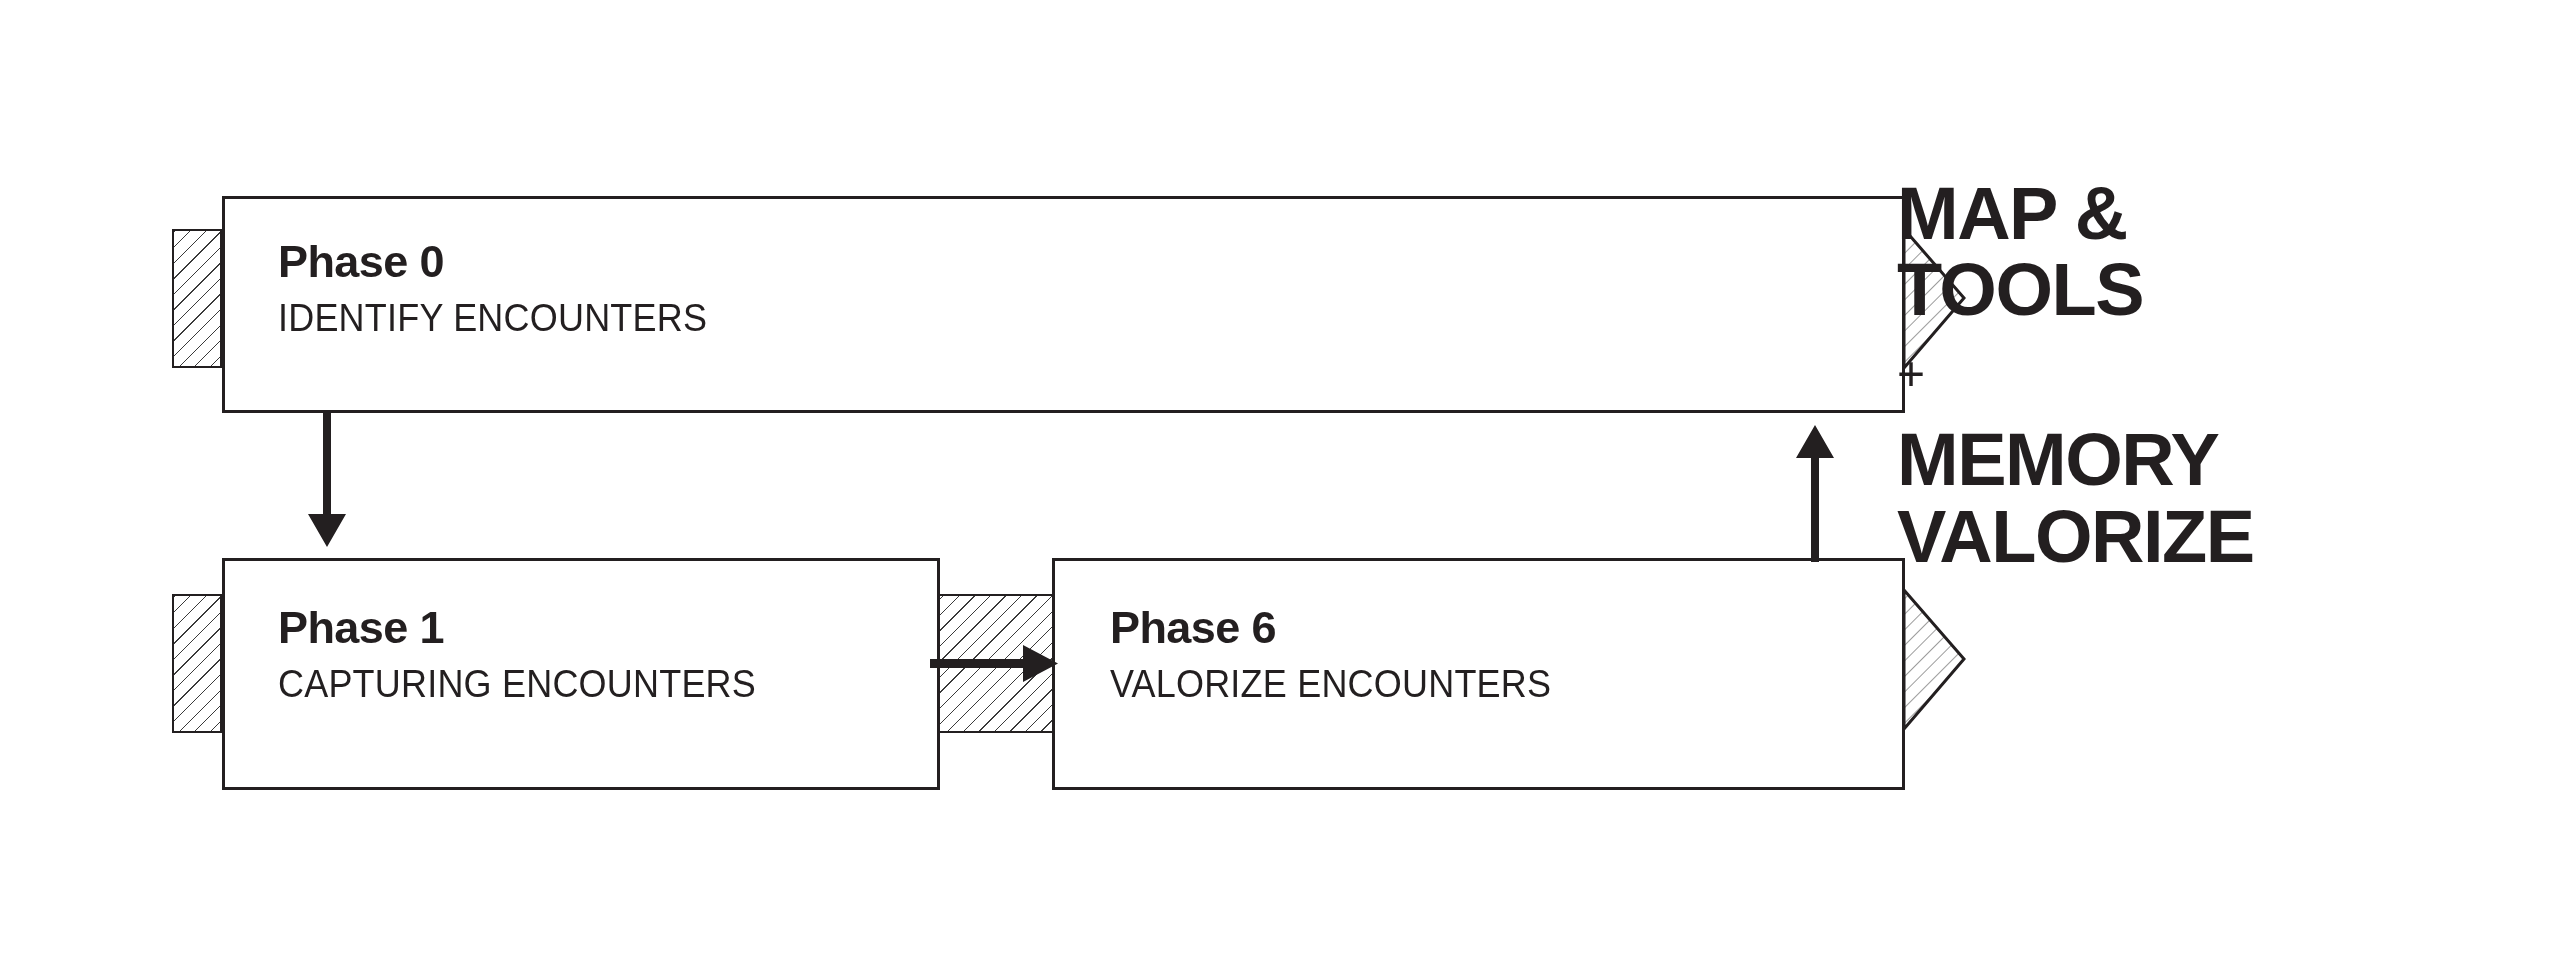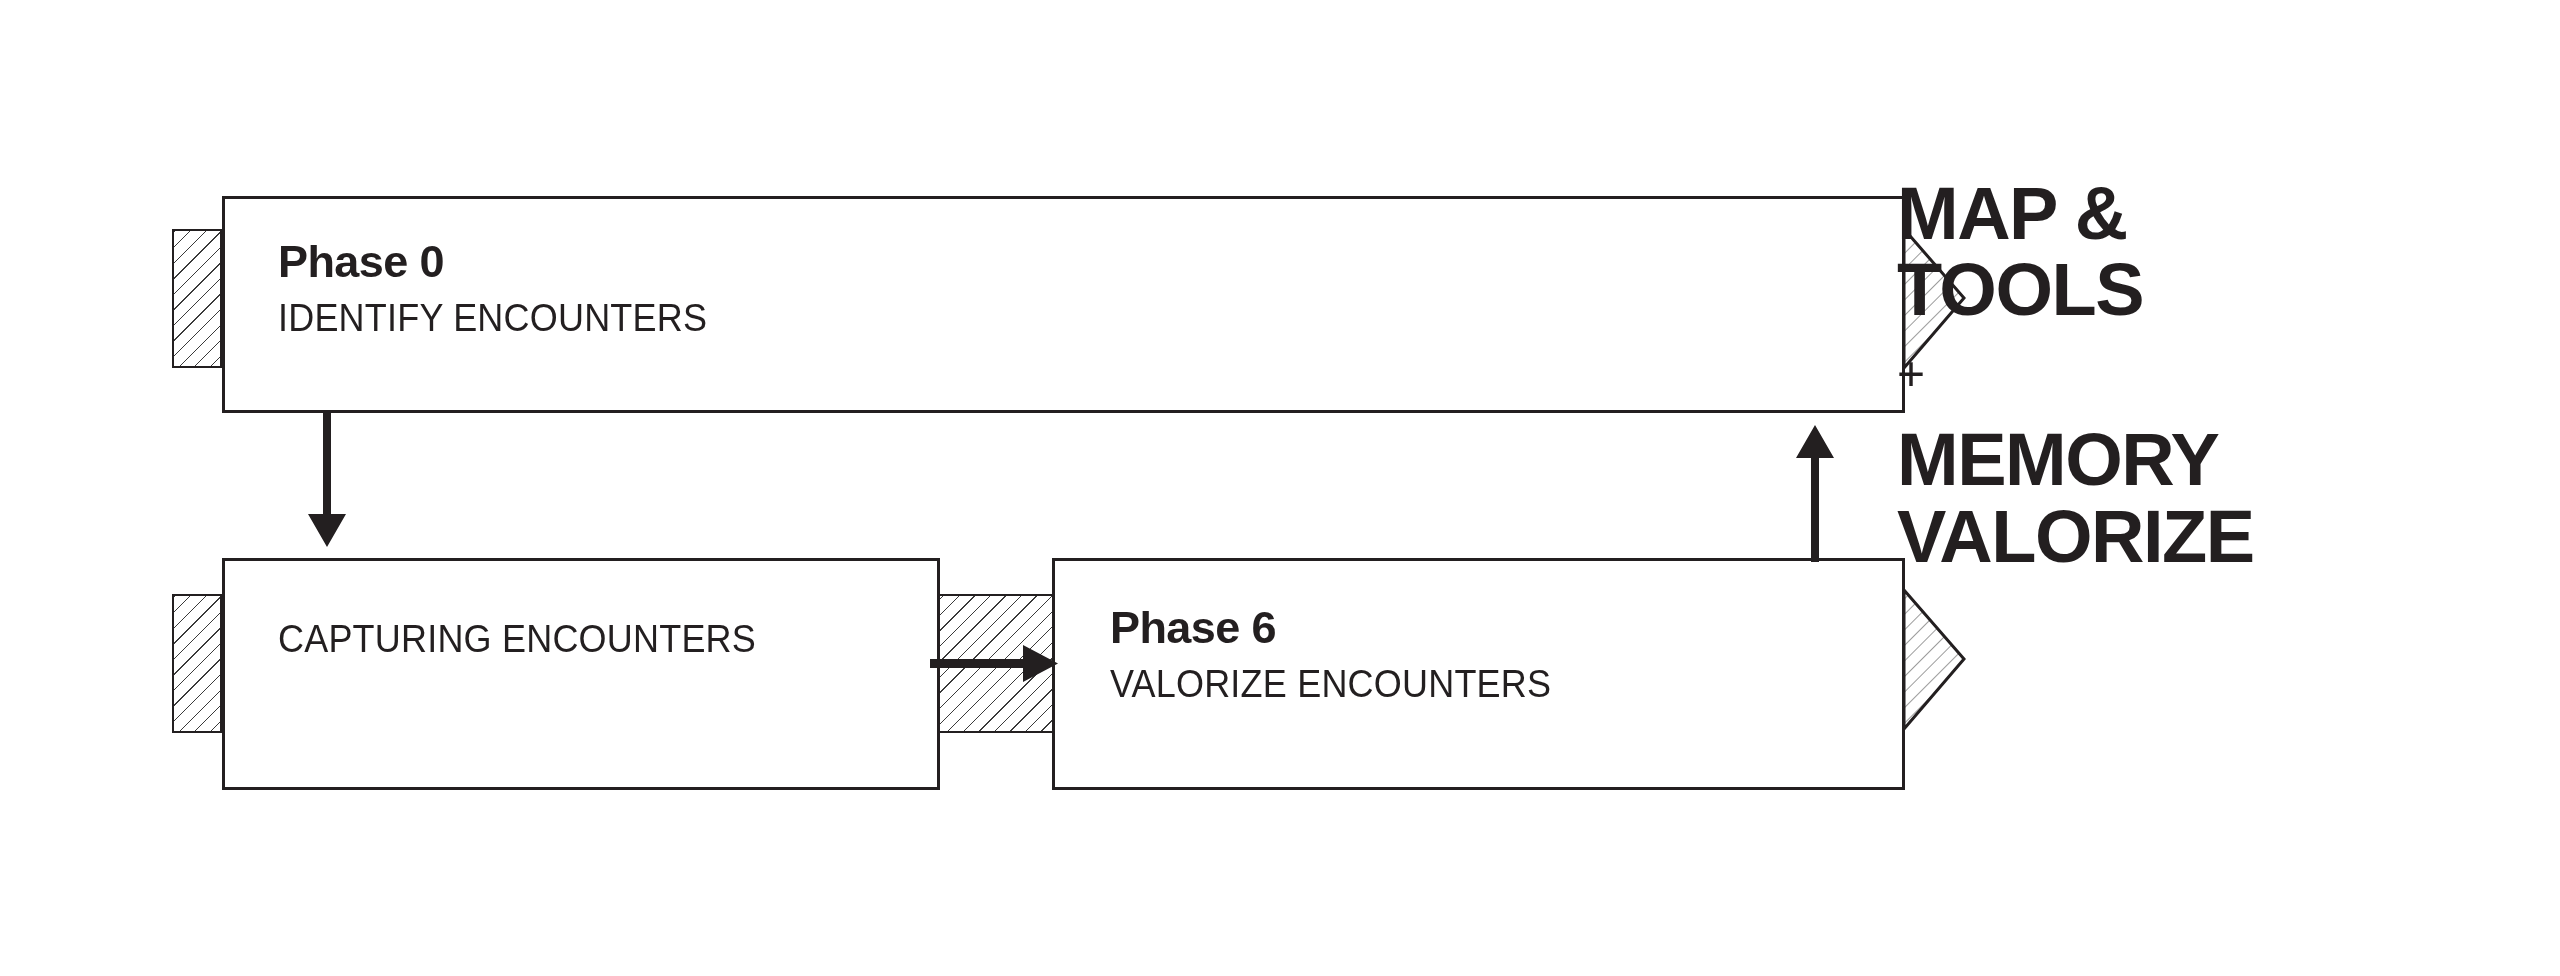--- a/index.html
+++ b/index.html
@@ -151,20 +151,21 @@
       <polygon points="22,137 3,104 18,104 18,110 26,110 26,104 41,104" fill="#231f20"></polygon>
     </svg>
   </div>
 
   <div class="tab-left hatch" style="left:172px; top:594px; width:50px; height:139px;"></div>
 
   <div class="phase-box" style="left:222px; top:558px; width:718px; height:232px;">
   </div>
 
   <div class="phase-text" style="left:278px; top:605px;">
+    <div class="phase-title">Phase 1</div>
     <div class="phase-sub">CAPTURING ENCOUNTERS</div>
   </div>
 
   <div class="connector hatch" style="left:925px; top:594px; width:132px; height:139px;"></div>
 
   <div class="conn-arrow" style="left:930px; top:642px; width:130px; height:44px;">
     <svg width="130" height="44" viewBox="0 0 130 44">
       <rect x="0" y="17" width="98" height="9" fill="#231f20"></rect>
       <polygon points="128,21.5 93,3 93,17 98,17 98,26 93,26 93,40" fill="#231f20"></polygon>
     </svg>

